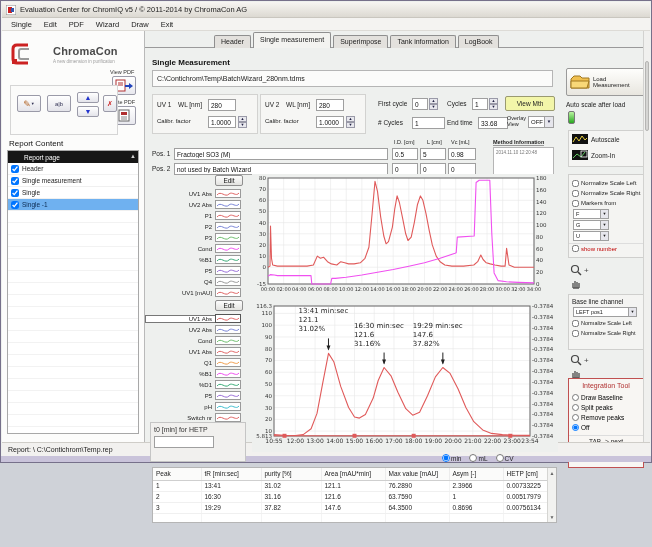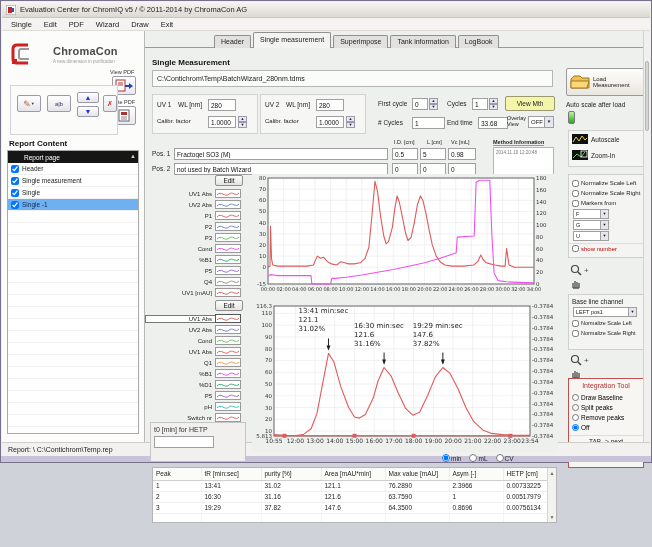--- a/index.html
+++ b/index.html
@@ -13,21 +13,21 @@
 .bottomstrip{position:absolute;left:0;right:0;bottom:0;height:6px;background:#c9c3da;}
 
 .sidebar{position:absolute;left:0;top:0;width:143px;bottom:0;background:#fcfcfb;border-right:1px solid #b9b9b9;}
 .logo{position:absolute;left:7px;top:10px;display:flex;gap:20px;align-items:center;}
 .logo-title{font-size:11px;font-weight:bold;color:#4a4a4a;letter-spacing:.2px;}
 .logo-tag{font-size:4.5px;color:#a0a0a0;margin-top:2px;}
 .sb-toolbox{position:absolute;left:8px;top:54px;width:108px;height:50px;border:1px solid #d5d5d5;background:#fbfbfa;}
 .tbtn{position:absolute;border:1px solid #9a9aa8;background:linear-gradient(#ffffff,#e4e4ea);border-radius:2px;display:flex;align-items:center;justify-content:center;font-size:9px;}
 .pdf-lbl{position:absolute;font-size:5.5px;color:#333;}
 .pdf-btn{position:absolute;width:24px;height:19px;border:1px solid #9a9aa8;background:linear-gradient(#fff,#e8e8ee);border-radius:2px;display:flex;align-items:center;justify-content:center;}
-.rc-title{position:absolute;left:7px;top:108px;font-size:8px;font-weight:bold;color:#111;}
+.rc-title{position:absolute;left:7px;top:108px;font-size:8px;font-weight:normal;color:#111;}
 .rlist{position:absolute;left:5px;top:119px;right:5px;bottom:8px;border:1px solid #a8a8a8;background:#fff;overflow:hidden;}
 .rlist-hdr{height:12px;background:#161616;color:#fff;font-size:6.5px;display:flex;align-items:center;padding-left:16px;position:relative;}
 .rlist-hdr .uparrow{position:absolute;right:2px;top:2px;font-size:6px;color:#cfcfcf;}
 .rrow{height:12px;display:flex;align-items:center;gap:3px;padding-left:3px;font-size:6.5px;border-bottom:1px solid #f0f0f0;color:#222;}
 .rrow.sel{background:#6fb1f0;color:#0c2a50;}
 .rrow input{width:8px;height:8px;margin:0;}
 .rrow.empty{border-bottom:1px solid #f2f2f2;}
 
 .tabs{position:absolute;left:212px;top:0;height:17px;display:flex;align-items:flex-end;z-index:5;}
 .tab{font-size:7px;color:#222;background:#e3e1dd;border:1px solid #8f8f8f;border-bottom:none;height:13px;padding:2px 6px 0 6px;margin-right:2px;border-radius:2px 2px 0 0;}

